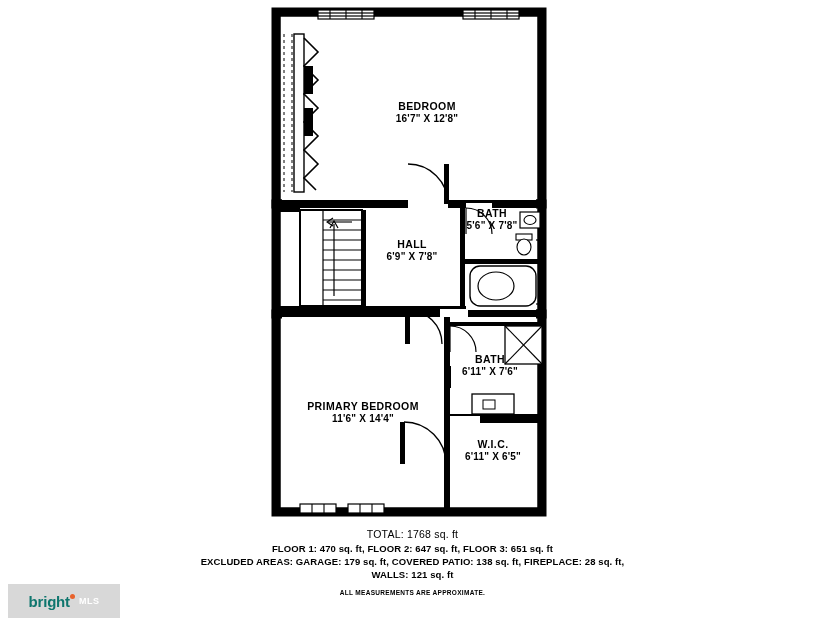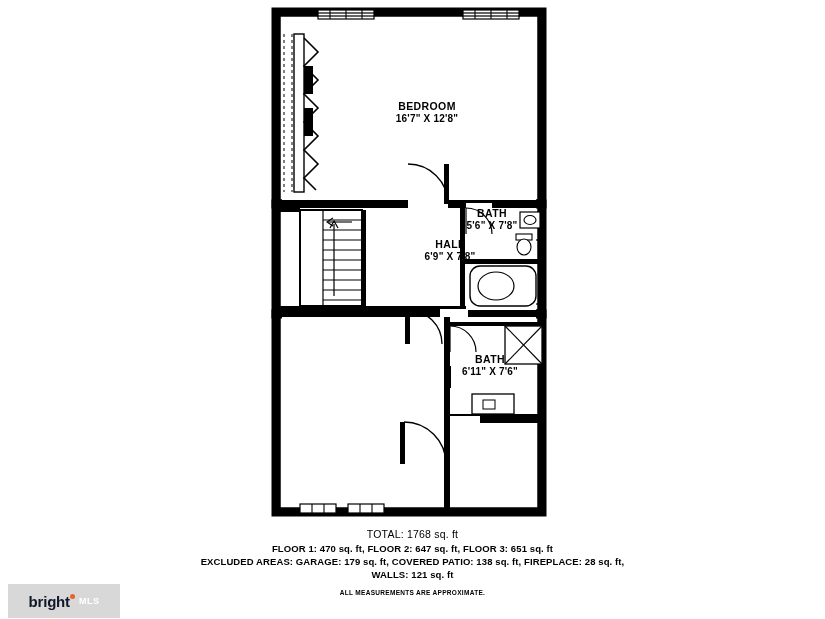--- a/index.html
+++ b/index.html
@@ -75,21 +75,21 @@
     width: 112px;
     height: 34px;
     background: #d8d8d8;
     display: flex;
     align-items: center;
     justify-content: center;
   }
   .wm-text {
     font-size: 15px;
     font-weight: bold;
-    color: #0f172a;
+    color: #0f766e;
     letter-spacing: -0.2px;
   }
   .wm-mls {
     font-size: 9px;
     font-weight: bold;
     color: #ffffff;
     letter-spacing: 0.5px;
     margin-left: 3px;
   }
   .wm-dot {
@@ -254,31 +254,39 @@
   <div class="room-label" style="left:347px; top:96px; width:160px;">
     <div class="room-name">BEDROOM</div>
     <div class="room-dims">16'7" X 12'8"</div>
   </div>
 
   <div class="room-label" style="left:447px; top:203px; width:90px;">
     <div class="room-name">BATH</div>
     <div class="room-dims">5'6" X 7'8"</div>
   </div>
 
-  <div class="room-label" style="left:362px; top:234px; width:100px;padding-left:38px;">
+  <div class="room-label" style="left:362px; top:234px; width:100px;">
     <div class="room-name">HALL</div>
     <div class="room-dims">6'9" X 7'8"</div>
   </div>
 
   <div class="room-label" style="left:445px; top:349px; width:90px;">
     <div class="room-name">BATH</div>
     <div class="room-dims">6'11" X 7'6"</div>
   </div>
 
-
+  <div class="room-label" style="left:283px; top:396px; width:160px;">
+    <div class="room-name">PRIMARY BEDROOM</div>
+    <div class="room-dims">11'6" X 14'4"</div>
+  </div>
+
+  <div class="room-label" style="left:448px; top:434px; width:90px;">
+    <div class="room-name">W.I.C.</div>
+    <div class="room-dims">6'11" X 6'5"</div>
+  </div>
 
   <div id="summary-block">
     <div class="summary-total">TOTAL: 1768 sq. ft</div>
     <div class="summary-line">FLOOR 1: 470 sq. ft, FLOOR 2: 647 sq. ft, FLOOR 3: 651 sq. ft</div>
     <div class="summary-line">EXCLUDED AREAS: GARAGE: 179 sq. ft, COVERED PATIO: 138 sq. ft, FIREPLACE: 28 sq. ft,</div>
     <div class="summary-line">WALLS: 121 sq. ft</div>
     <div class="summary-note">ALL MEASUREMENTS ARE APPROXIMATE.</div>
   </div>
 
   <div id="watermark">

